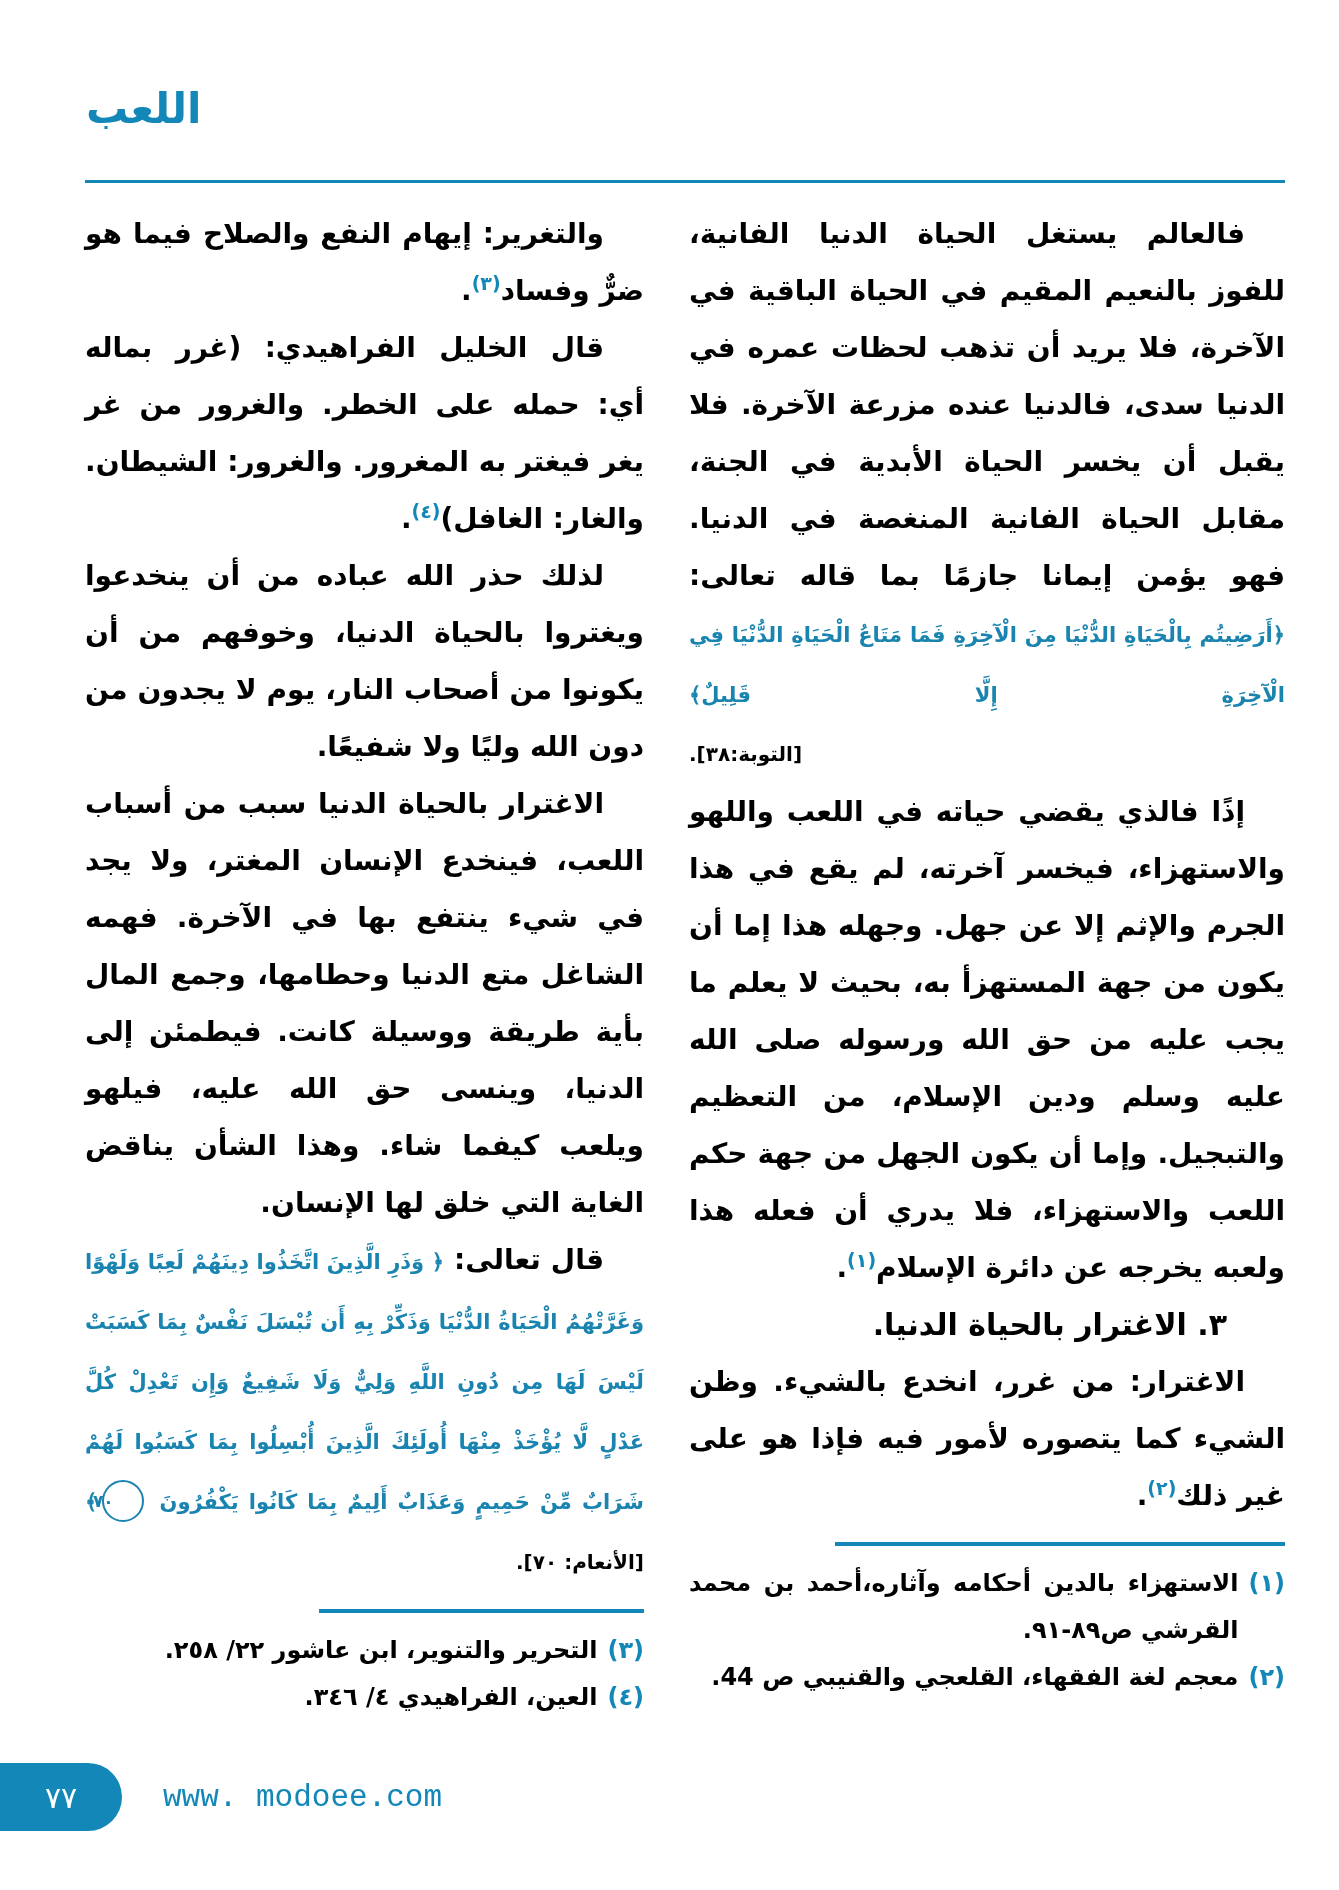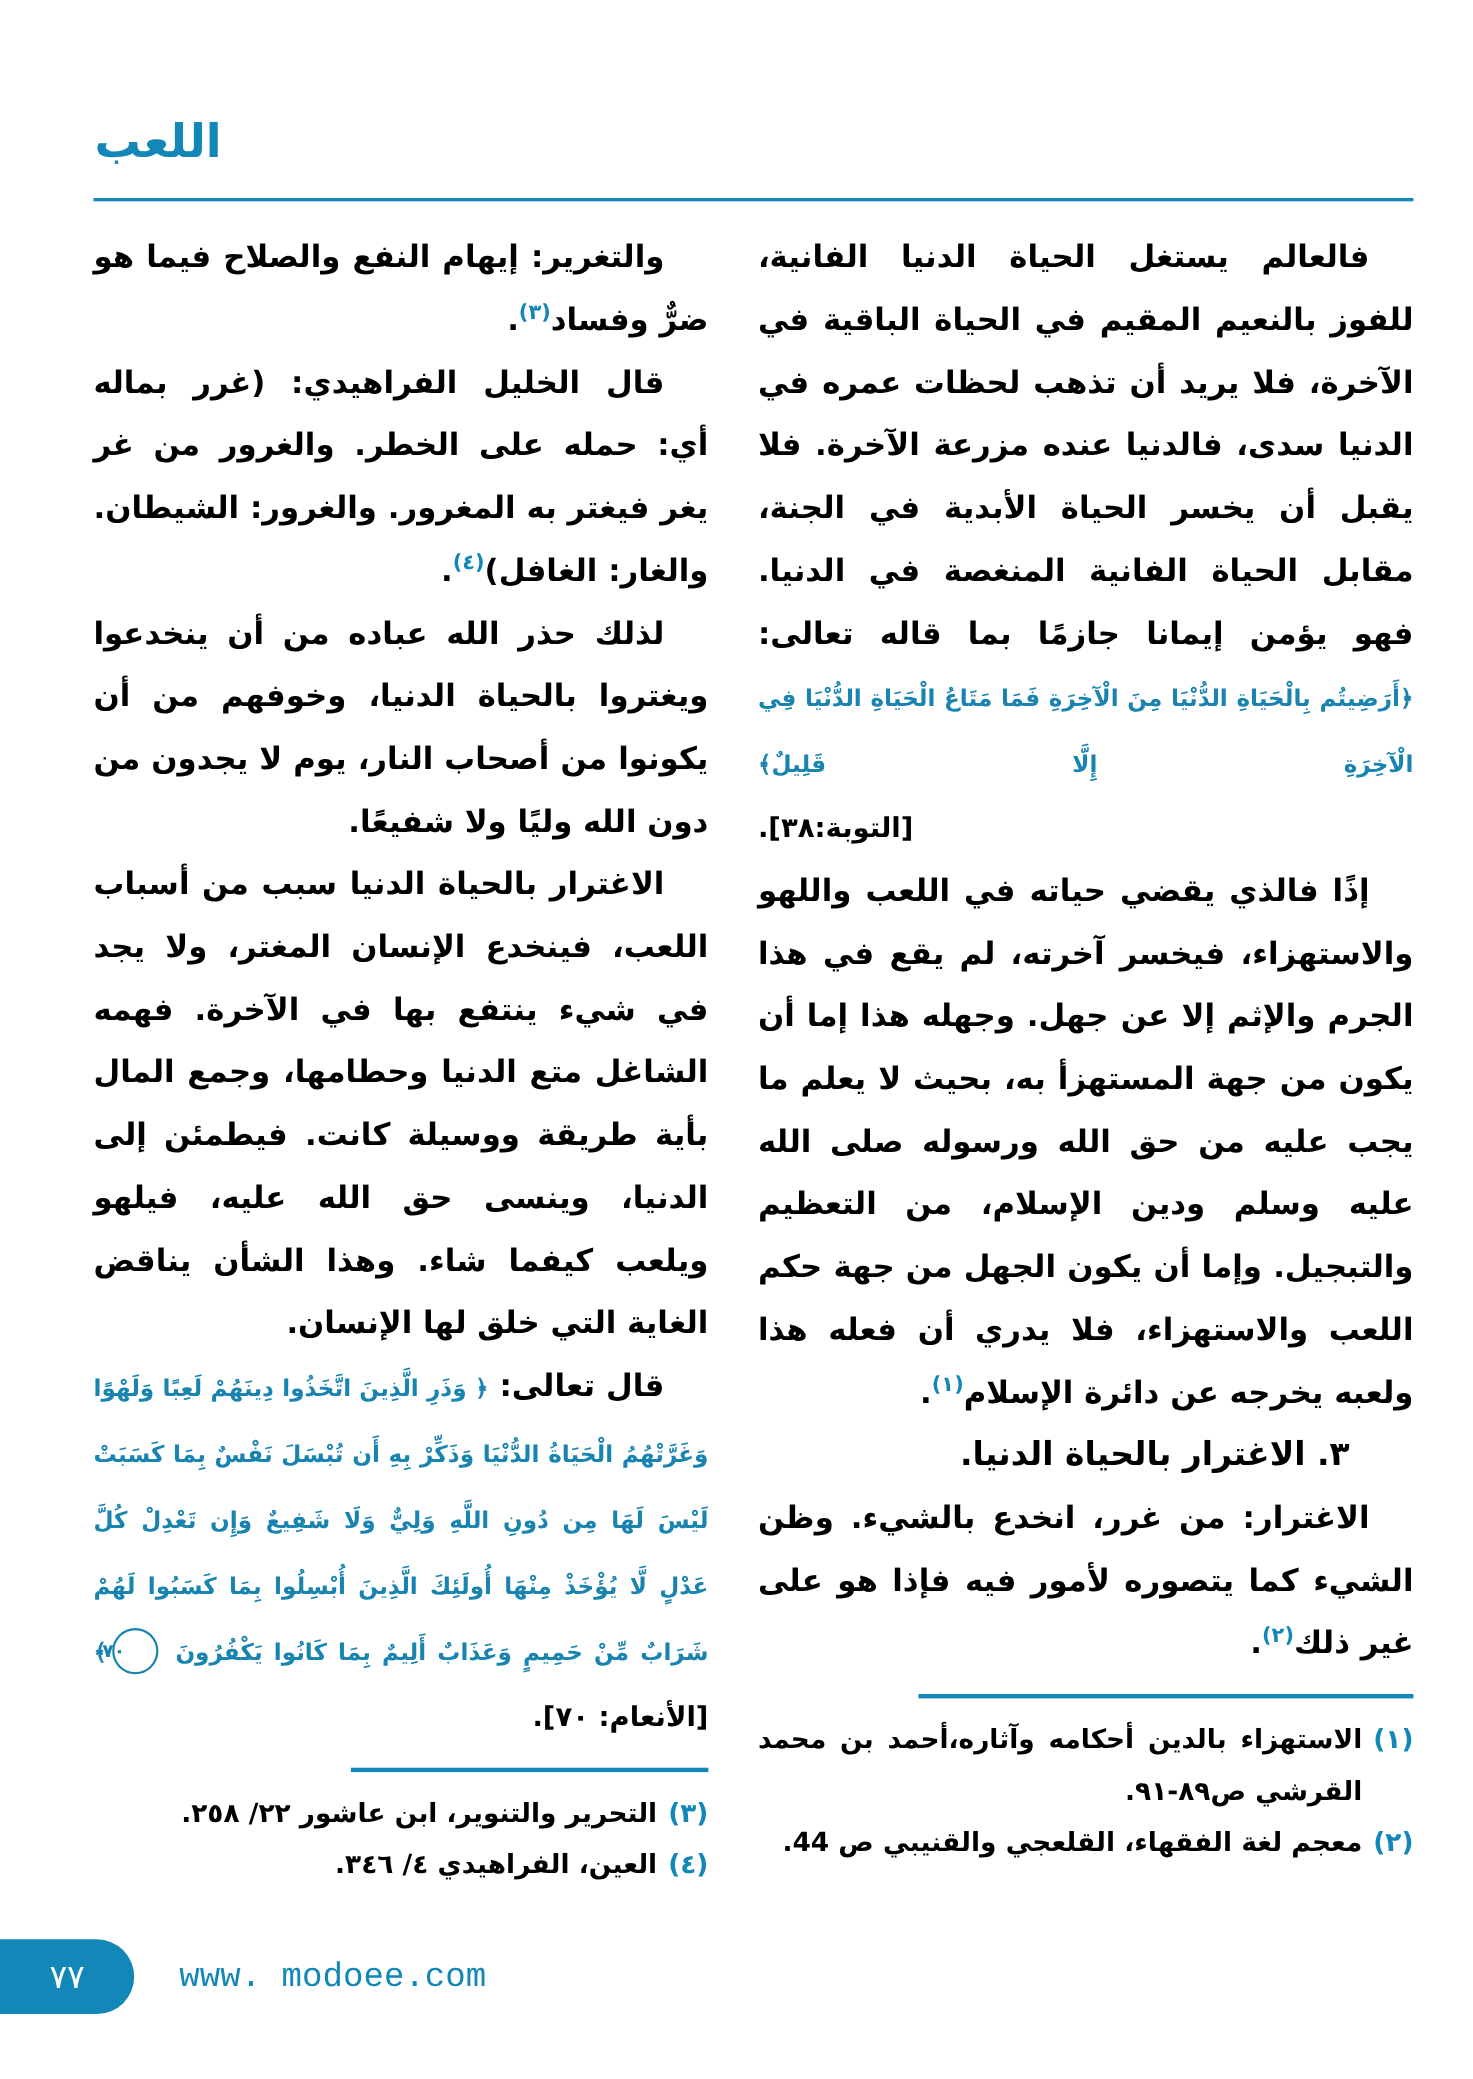--- a/index.html
+++ b/index.html
@@ -10,21 +10,21 @@
   html,body{margin:0;padding:0;background:#ffffff;}
   .page{
     position:relative;
     width:1339px;height:1890px;
     background:#ffffff;
     direction:rtl;
     font-family:"DejaVu Sans", sans-serif;
     overflow:hidden;
   }
   .title{
-    position:absolute;top:104px;left:86px;
+    position:absolute;top:84px;left:86px;
     color:var(--accent);
     font-size:42px;font-weight:bold;
   }
   .header-rule{
     position:absolute;top:180px;left:85px;
     width:1200px;height:3px;
     background:var(--accent);
   }
   .columns{
     position:absolute;top:205px;right:54px;left:85px;
@@ -39,21 +39,21 @@
     font-size:28px;
     font-weight:bold;
     line-height:57px;
     text-align:justify;
   }
   .para.indent{text-indent:40px;}
   .para.justify-last{text-align-last:justify;}
   .para.heading{text-indent:58px;font-size:30px;}
   .para.cite-line{text-align:left;font-size:25px;}
   .quran{color:var(--quran);font-size:21px;}
-  .cite{font-size:25px;color:var(--ink);}
+  .cite{font-size:20px;color:var(--ink);}
   .fnref{
     color:var(--accent);
     font-size:19px;
     vertical-align:super;
     line-height:0;
   }
   .ayah-mark{
     display:inline-flex;align-items:center;justify-content:center;
     width:38px;height:38px;
     border:2px solid var(--quran);

